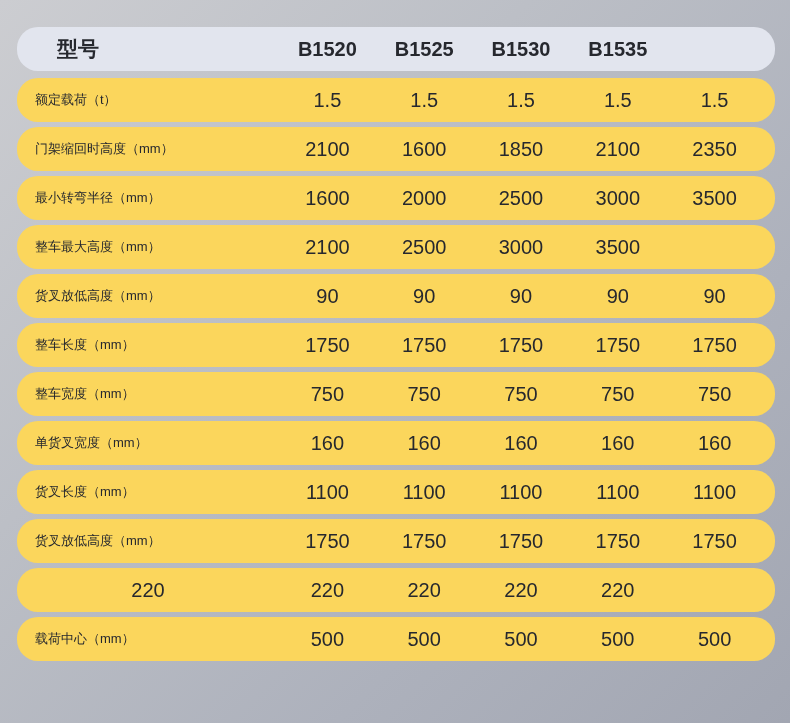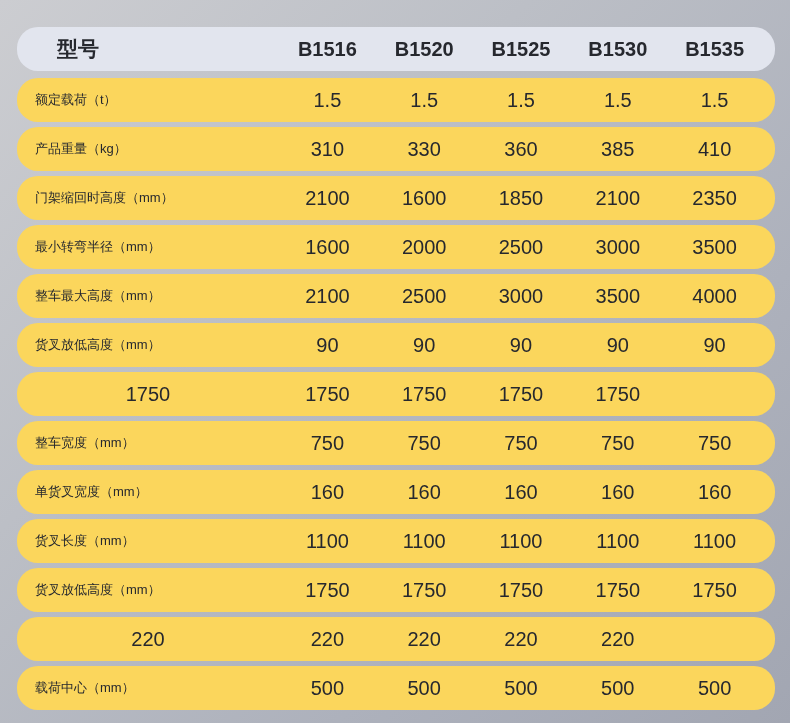--- a/index.html
+++ b/index.html
@@ -50,44 +50,35 @@
     padding-left: 40px;
     font-size: 21px;
   }
 </style>
 </head>
 <body>
 
 <div class="spec-table">
   <div class="row header">
     <div class="cell label">型号</div>
-    <div class="cell">B1516</div>
     <div class="cell">B1520</div>
     <div class="cell">B1525</div>
     <div class="cell">B1530</div>
     <div class="cell">B1535</div>
   </div>
   <div id="data-rows">
   <div class="row">
     <div class="cell label">额定载荷（t）</div>
     <div class="cell value">1.5</div>
     <div class="cell value">1.5</div>
     <div class="cell value">1.5</div>
     <div class="cell value">1.5</div>
     <div class="cell value">1.5</div>
   </div>
 
-  <div class="row">
-    <div class="cell label">产品重量（kg）</div>
-    <div class="cell value">310</div>
-    <div class="cell value">330</div>
-    <div class="cell value">360</div>
-    <div class="cell value">385</div>
-    <div class="cell value">410</div>
-  </div>
 
   <div class="row">
     <div class="cell label">门架缩回时高度（mm）</div>
     <div class="cell value">2100</div>
     <div class="cell value">1600</div>
     <div class="cell value">1850</div>
     <div class="cell value">2100</div>
     <div class="cell value">2350</div>
   </div>
 
@@ -99,33 +90,33 @@
     <div class="cell value">3000</div>
     <div class="cell value">3500</div>
   </div>
 
   <div class="row">
     <div class="cell label">整车最大高度（mm）</div>
     <div class="cell value">2100</div>
     <div class="cell value">2500</div>
     <div class="cell value">3000</div>
     <div class="cell value">3500</div>
-    <div class="cell value">4000</div>
   </div>
 
   <div class="row">
     <div class="cell label">货叉放低高度（mm）</div>
     <div class="cell value">90</div>
     <div class="cell value">90</div>
     <div class="cell value">90</div>
     <div class="cell value">90</div>
     <div class="cell value">90</div>
   </div>
 
   <div class="row">
+    <div class="cell label">整车长度（mm）</div>
     <div class="cell value">1750</div>
     <div class="cell value">1750</div>
     <div class="cell value">1750</div>
     <div class="cell value">1750</div>
     <div class="cell value">1750</div>
   </div>
 
   <div class="row">
     <div class="cell label">整车宽度（mm）</div>
     <div class="cell value">750</div>

